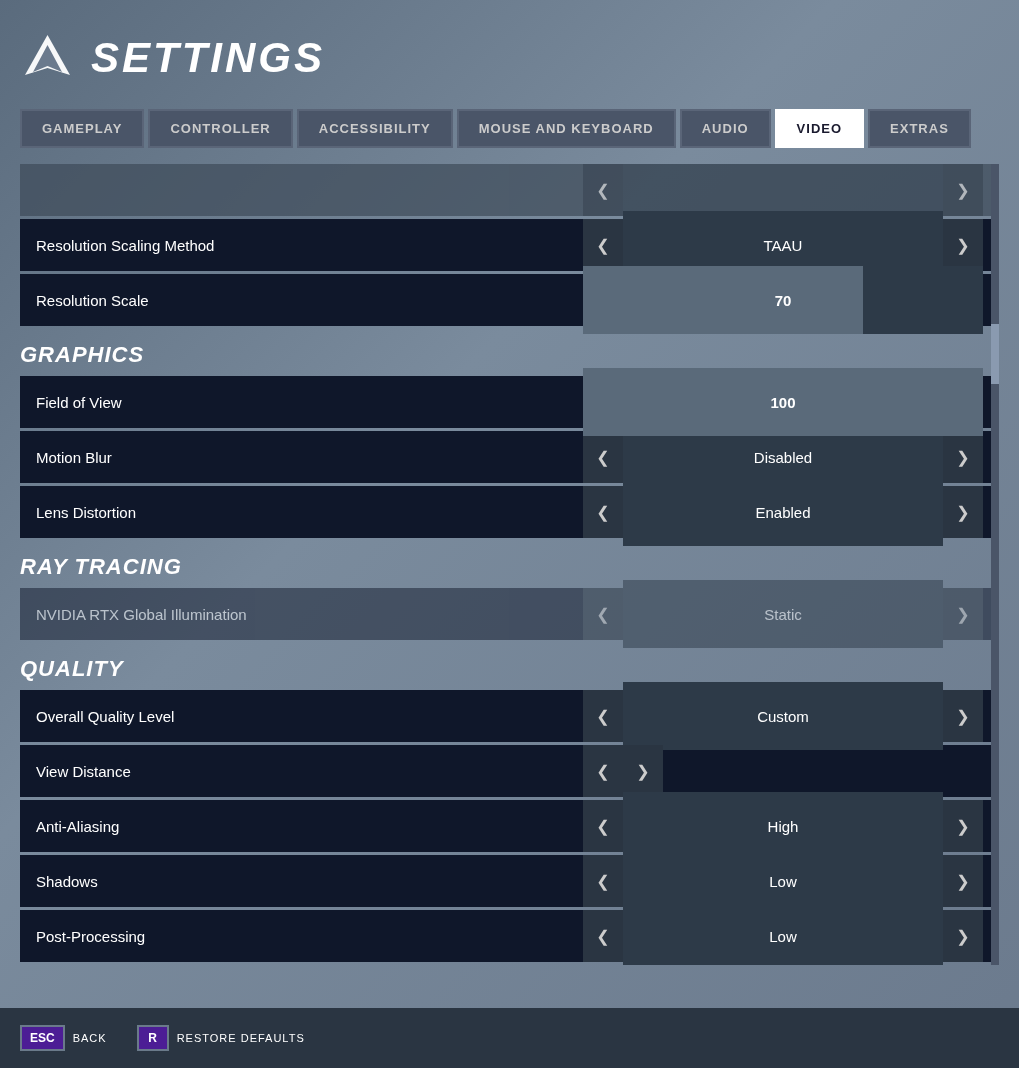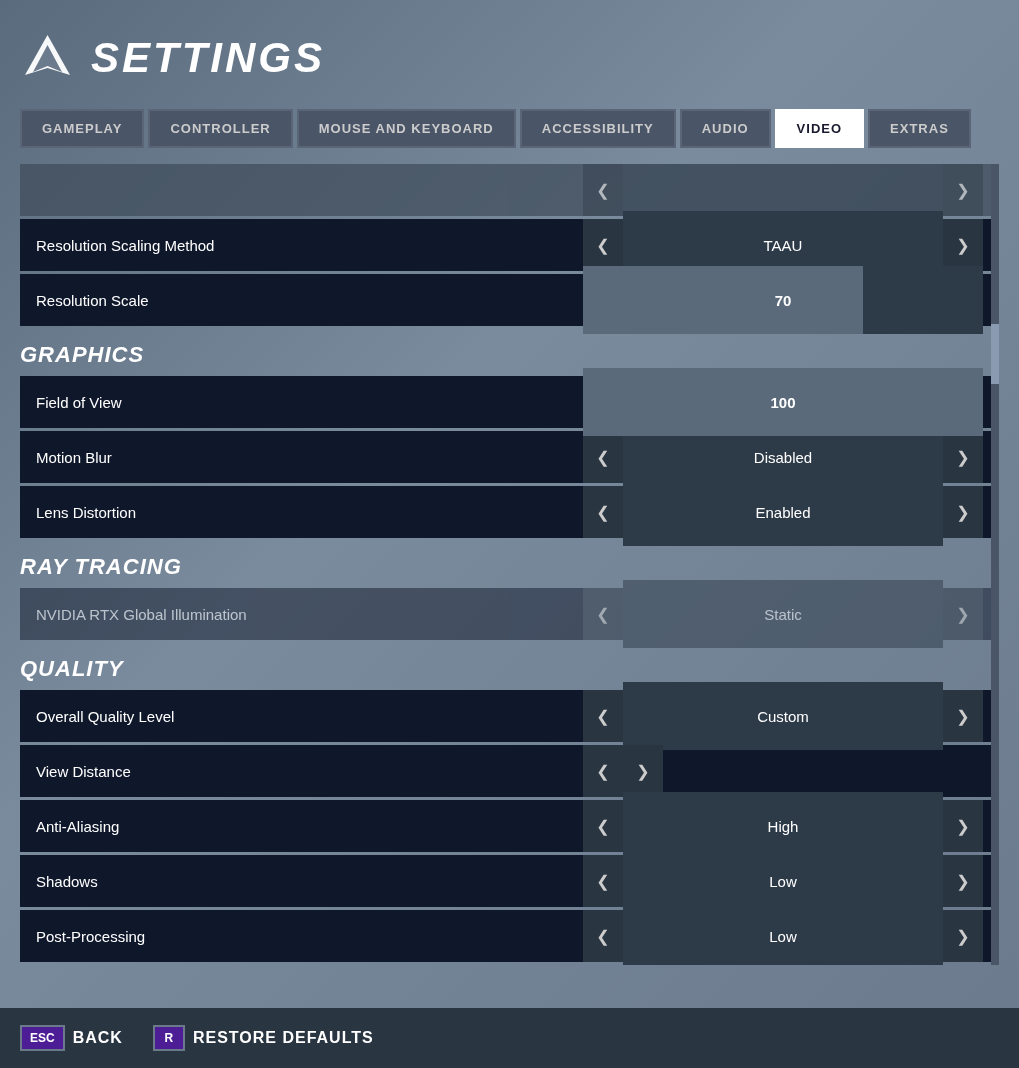--- a/index.html
+++ b/index.html
@@ -229,22 +229,22 @@
       color: #ffffff;
       font-size: 12px;
       font-weight: 700;
       padding: 4px 8px;
       min-width: 32px;
       text-align: center;
     }
 
     .action-label {
       color: #ffffff;
-      font-size: 16px;
-      font-weight: 700;
+      font-size: 11px;
+      font-weight: 400;
       letter-spacing: 1px;
       text-transform: uppercase;
     }
 
     .partial-row {
       display: flex;
       align-items: center;
       background: #3d4a58;
       margin-bottom: 3px;
       height: 52px;
@@ -263,22 +263,22 @@
     <svg class="logo-icon" viewBox="0 0 55 55" fill="none">
       <polygon points="27.5,5 50,45 27.5,38 5,45" fill="white" opacity="0.95"></polygon>
       <polygon points="27.5,15 42,42 27.5,36 13,42" fill="#6b7a8d"></polygon>
     </svg>
     <span class="settings-title">SETTINGS</span>
   </div>
 
   <div class="nav-tabs">
     <div class="nav-tab">GAMEPLAY</div>
     <div class="nav-tab">CONTROLLER</div>
+    <div class="nav-tab">ACCESSIBILITY</div>
     <div class="nav-tab">MOUSE AND KEYBOARD</div>
-    <div class="nav-tab">ACCESSIBILITY</div>
     <div class="nav-tab">AUDIO</div>
     <div class="nav-tab active">VIDEO</div>
     <div class="nav-tab">EXTRAS</div>
   </div>
 
   <div class="content-area">
 
     <div class="partial-row">
       <div class="setting-label"></div>
       <div class="setting-control">

